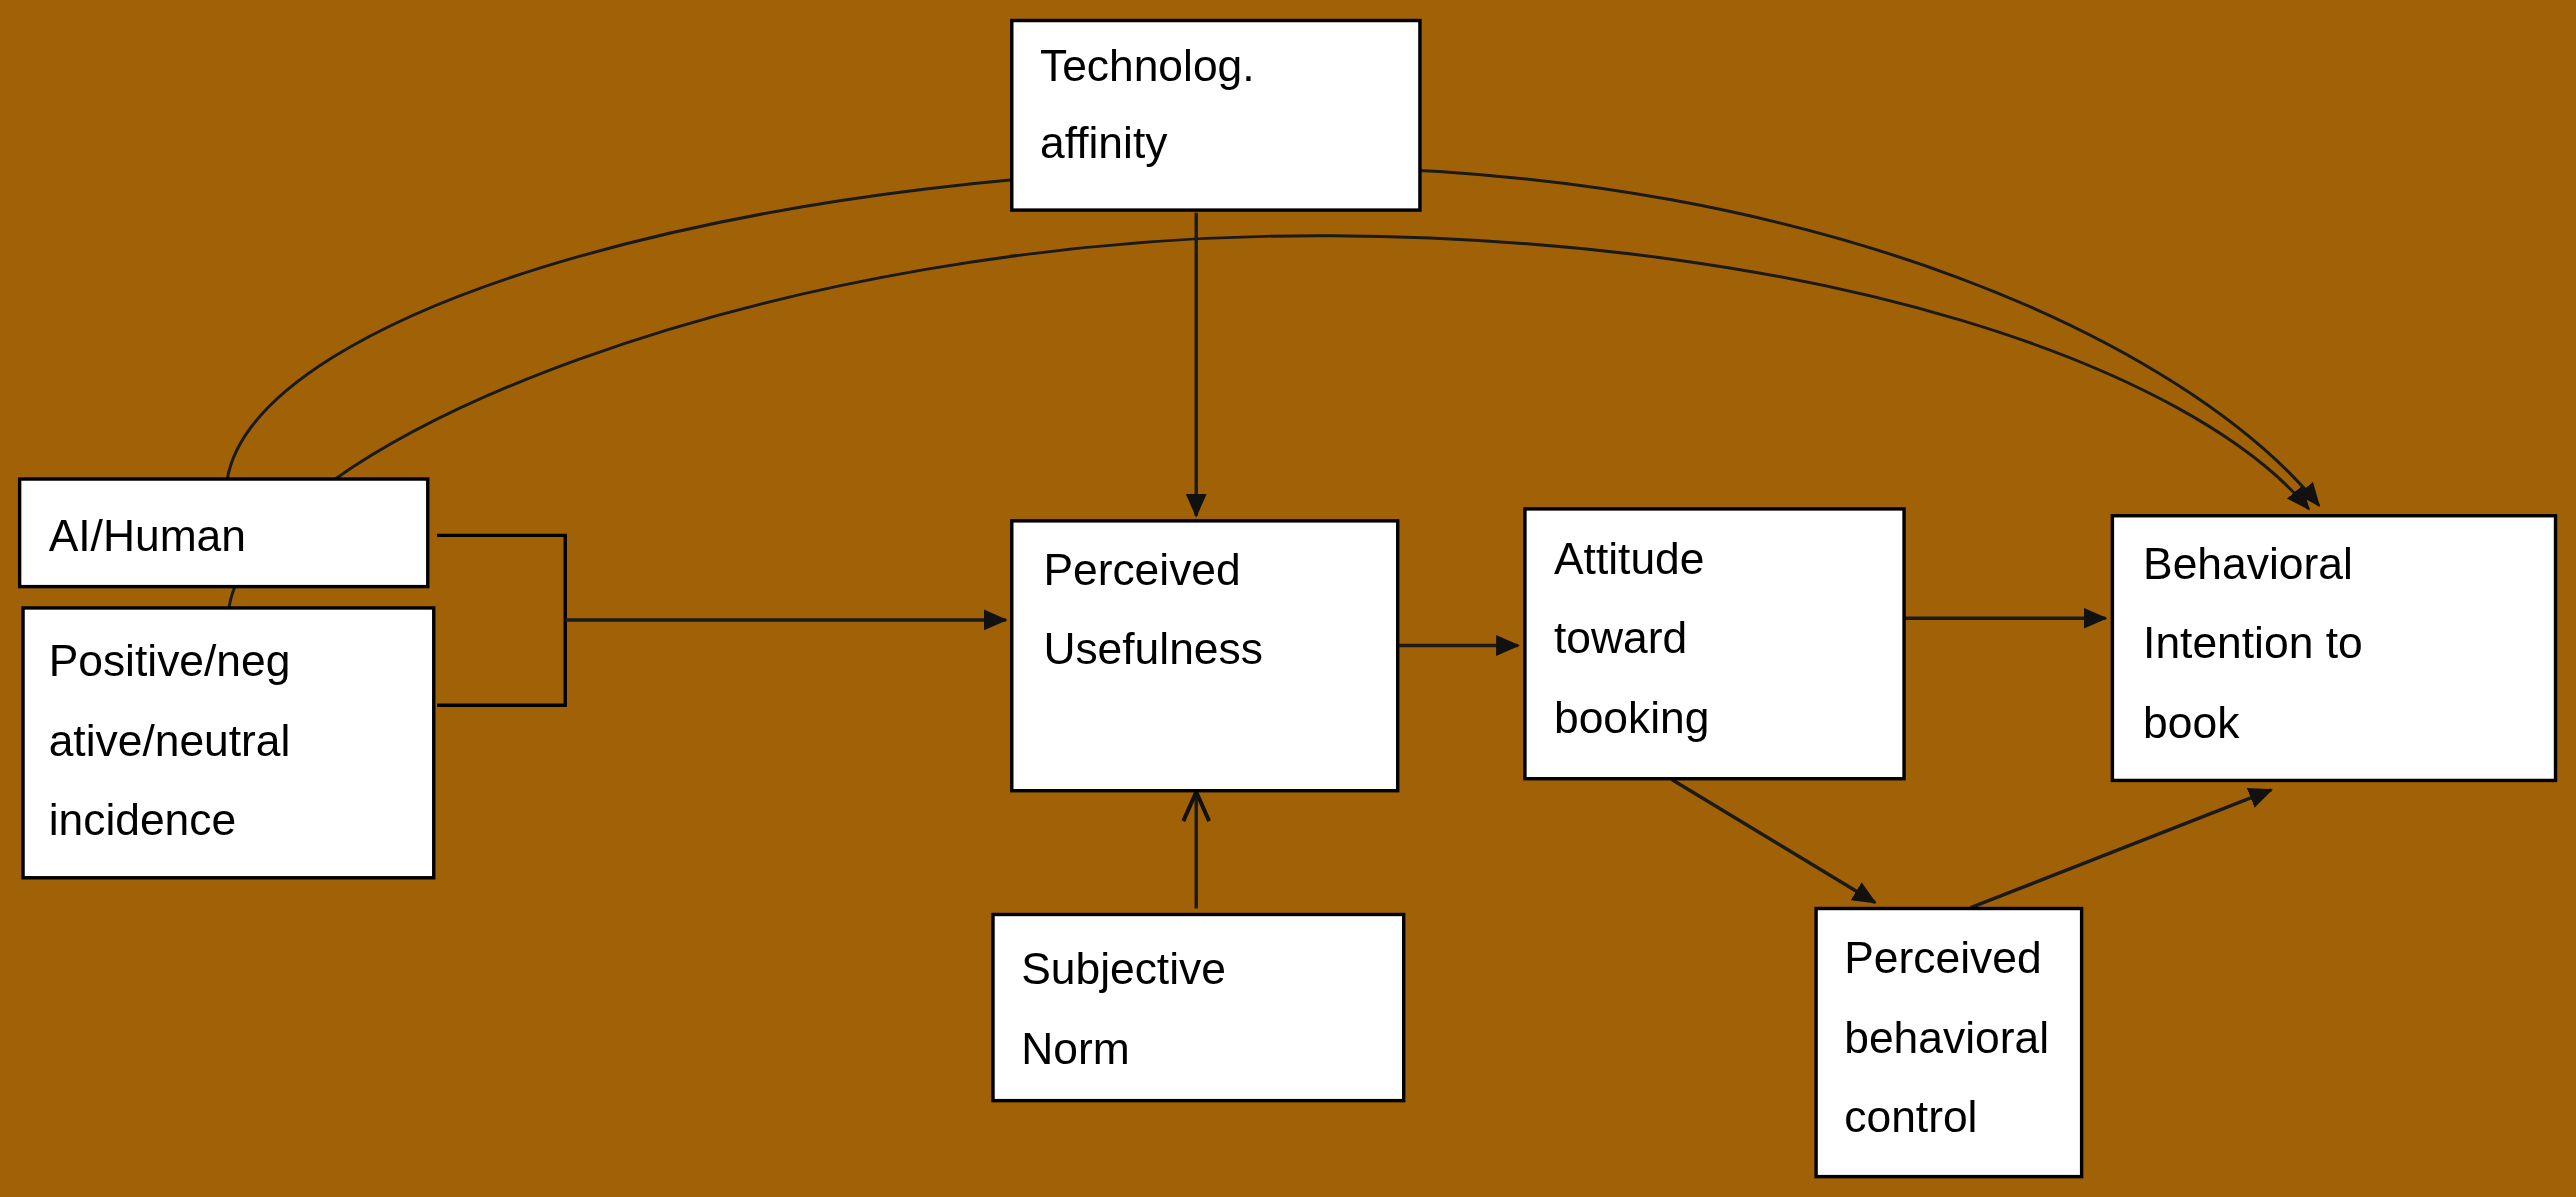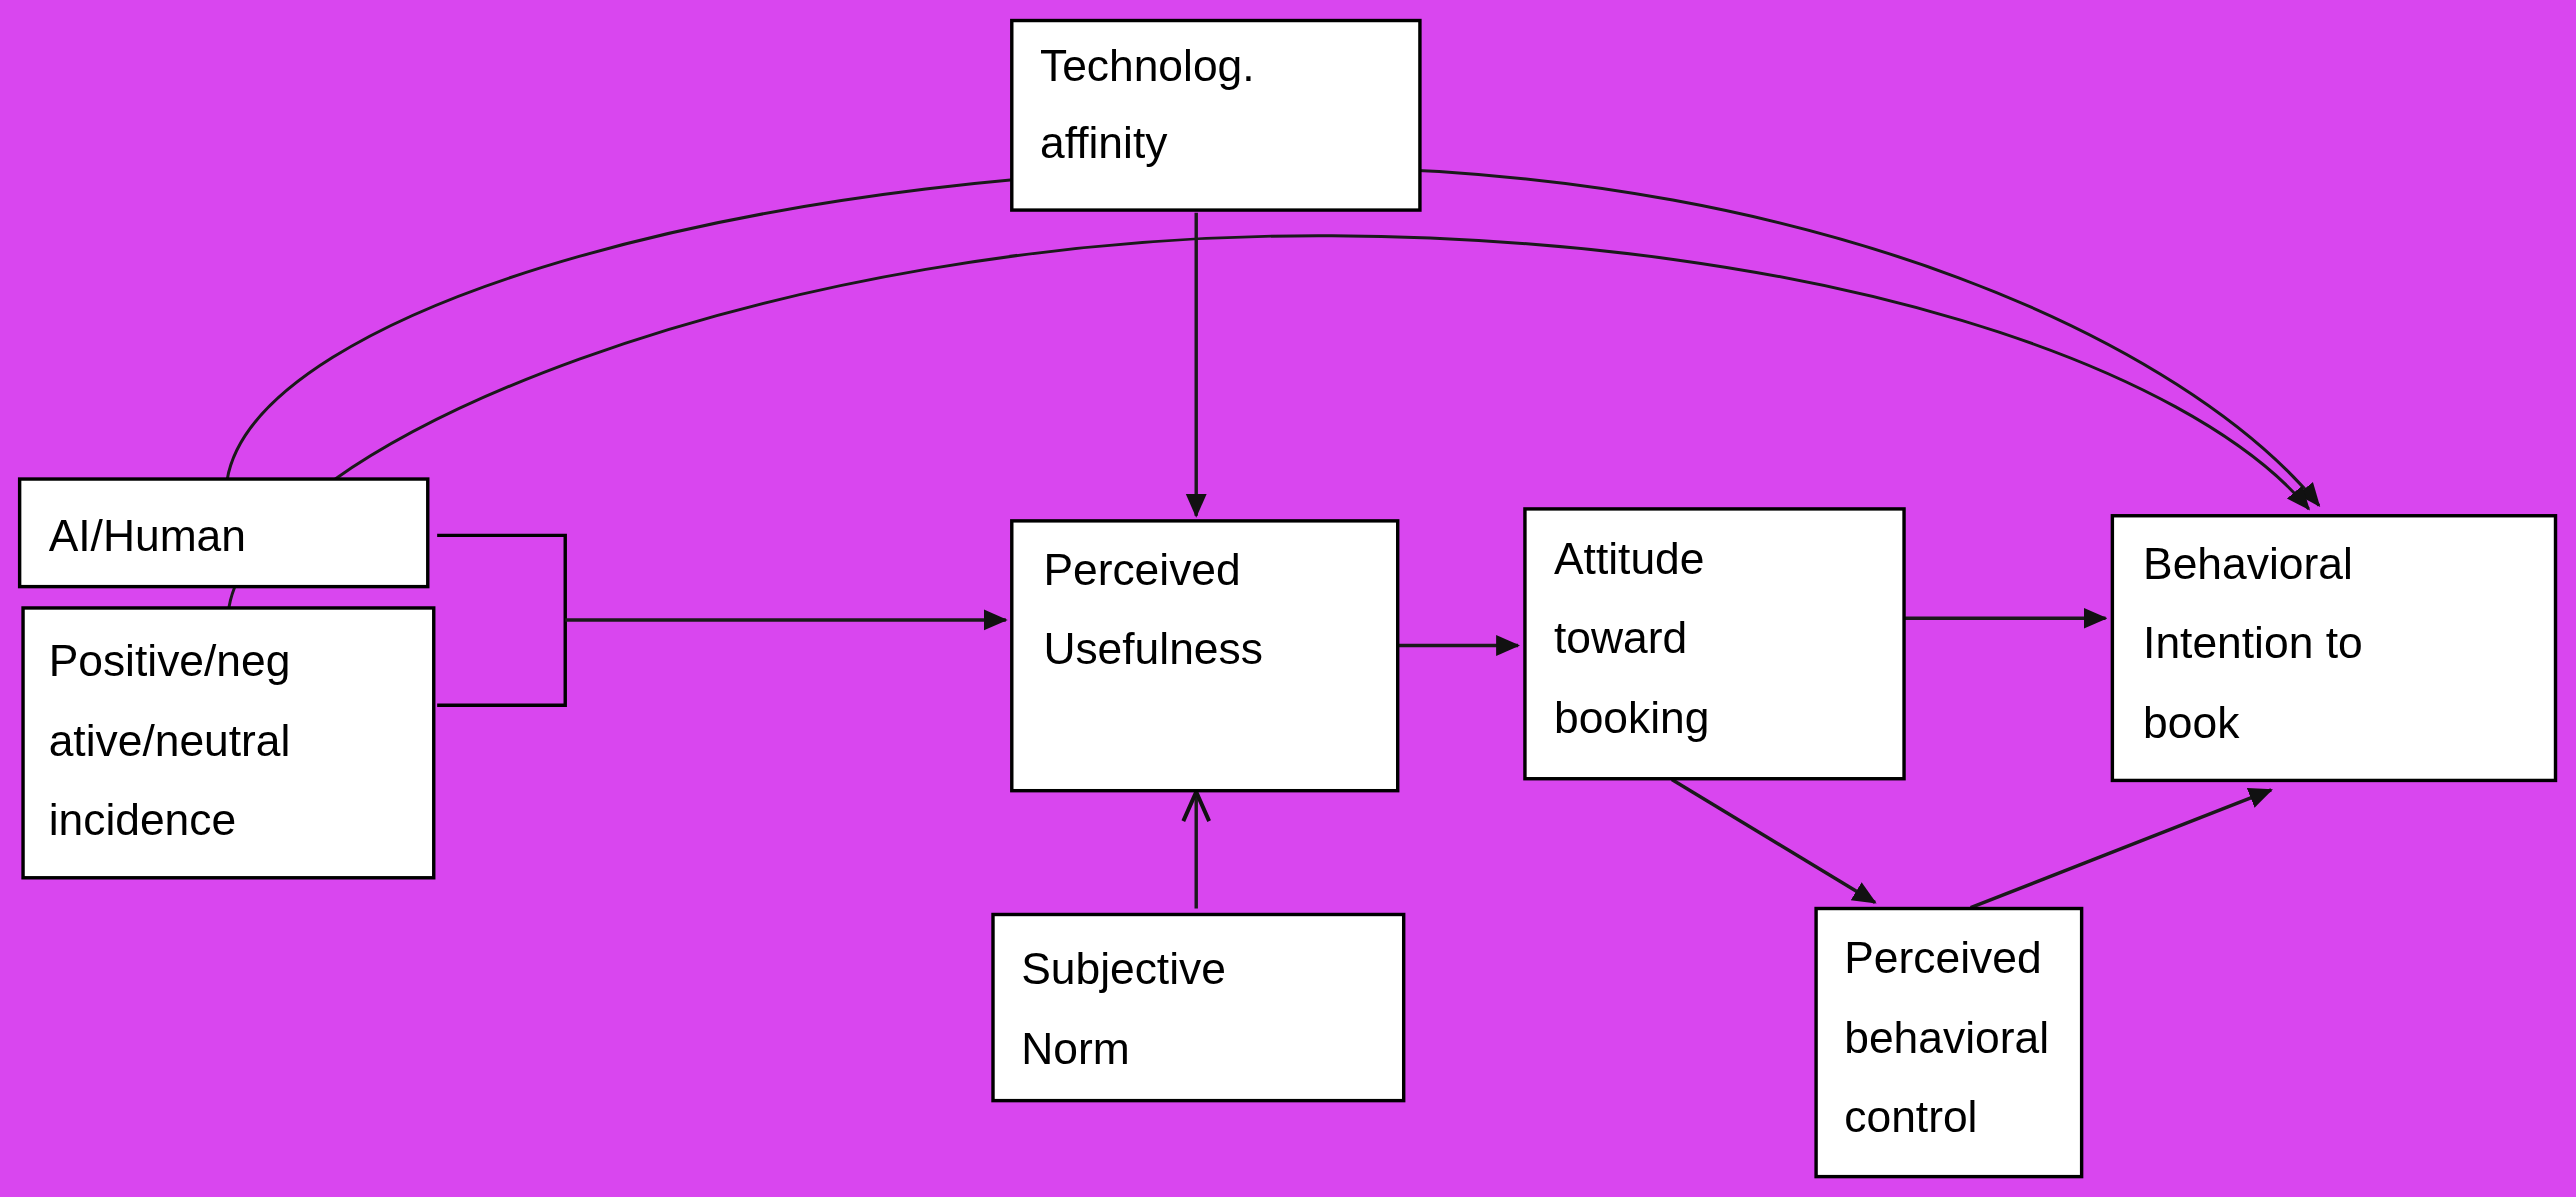--- a/index.html
+++ b/index.html
@@ -8,21 +8,21 @@
     padding: 0;
     background: #ffffff;
   }
   body {
     font-family: "Liberation Sans", sans-serif;
   }
   #diagram-root {
     position: relative;
     width: 2576px;
     height: 1198px;
-    background: #d946ef;
+    background: #a16207;
     overflow: hidden;
   }
   #diagram-svg {
     position: absolute;
     top: 0;
     left: 0;
     width: 2576px;
     height: 1198px;
     display: block;
   }

